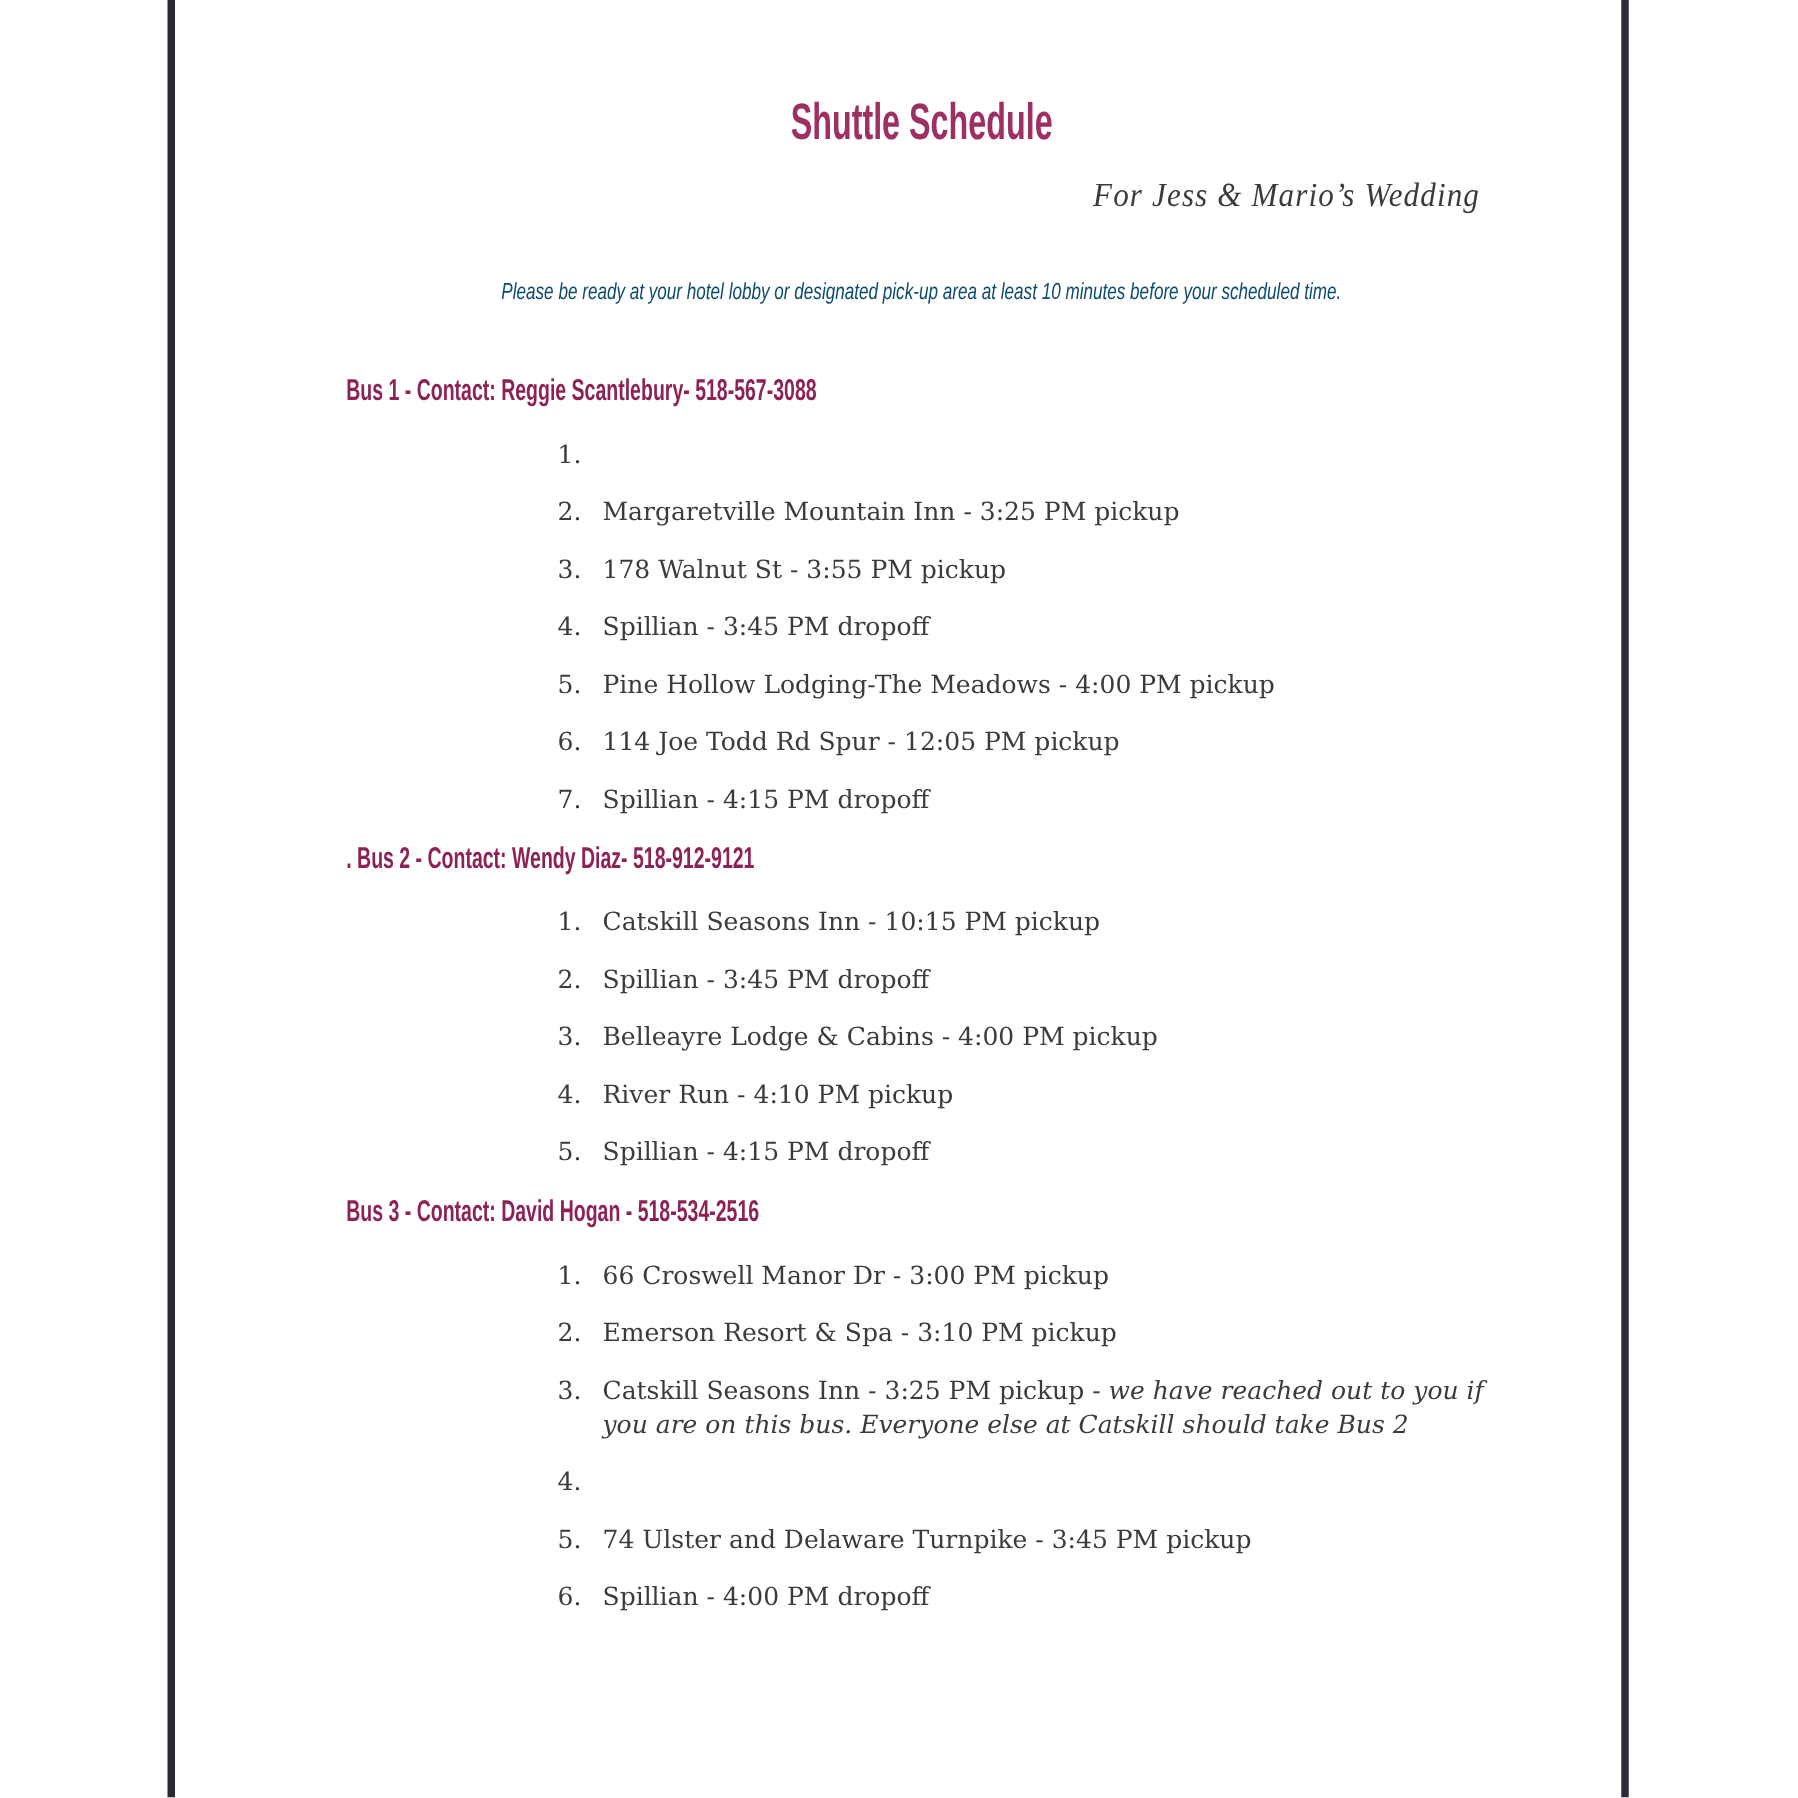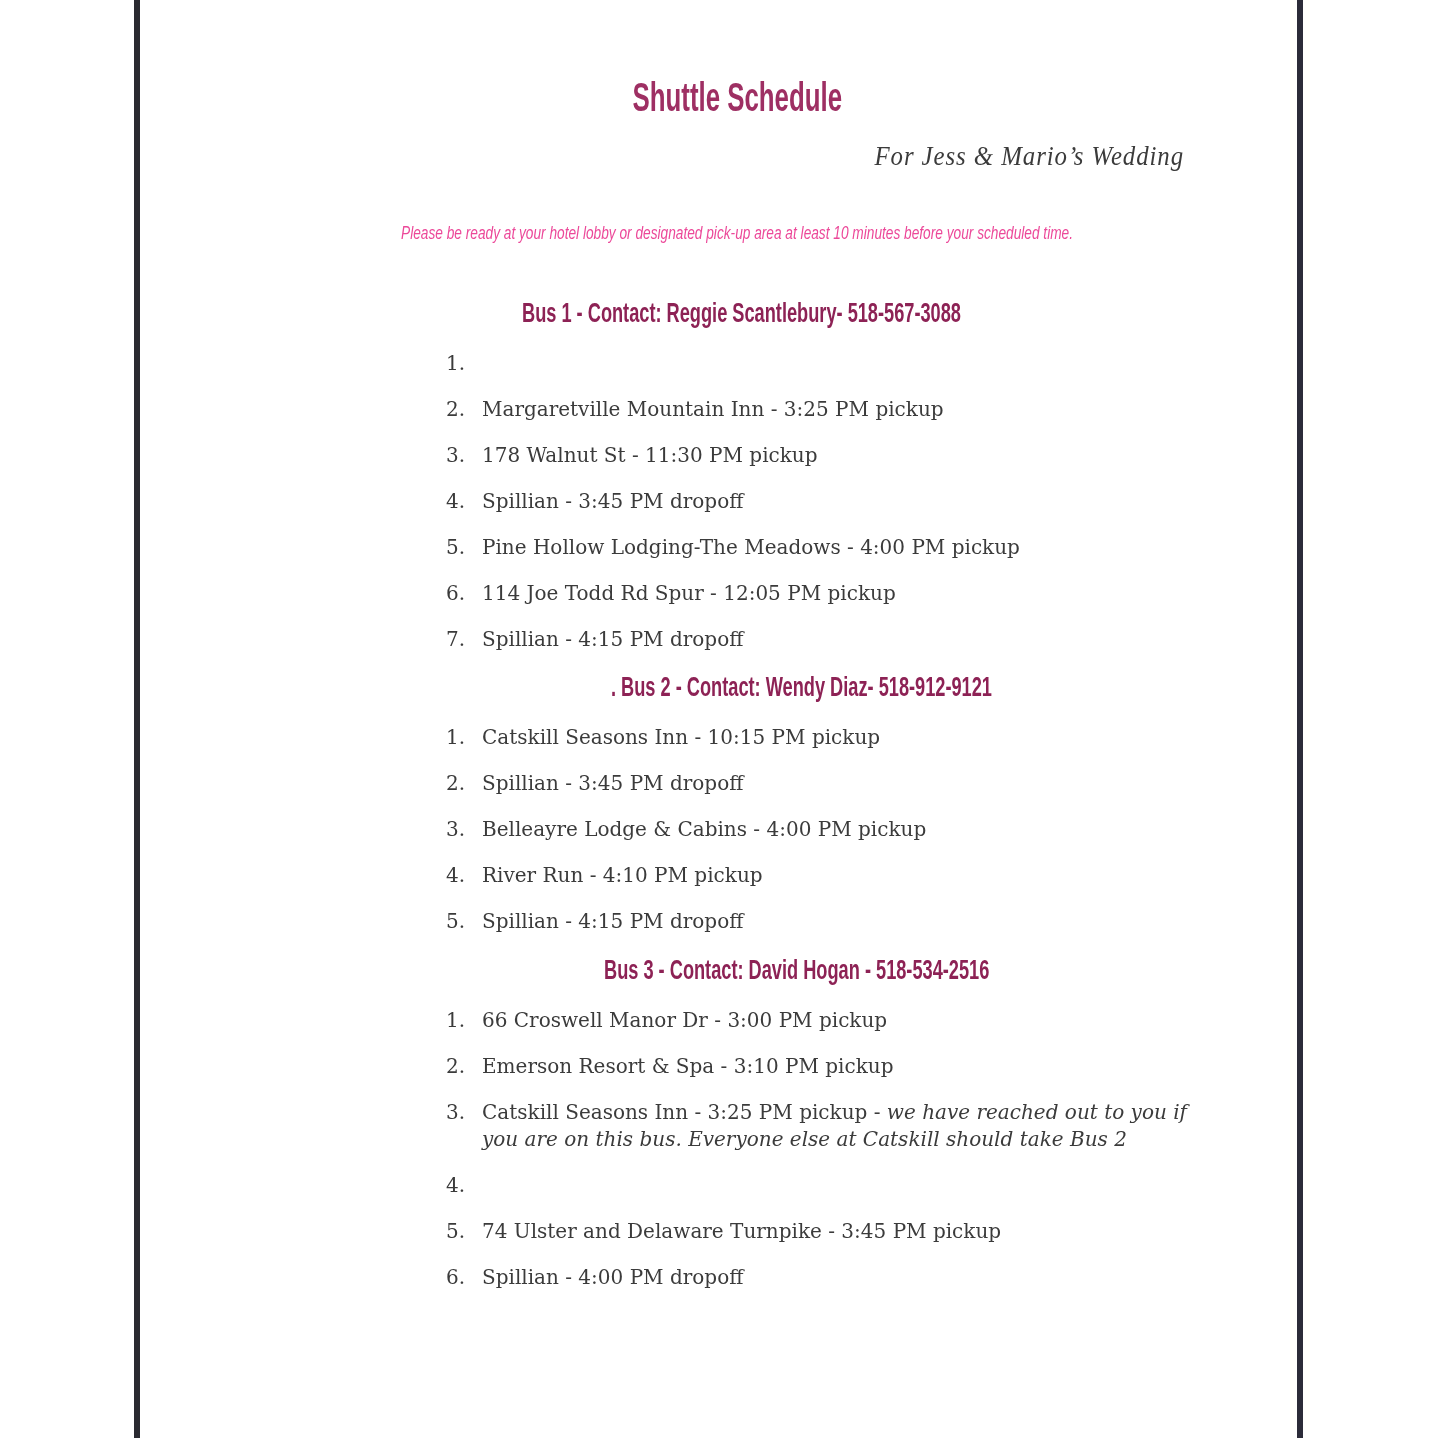--- a/index.html
+++ b/index.html
@@ -52,34 +52,33 @@
   }
   .doc-subtitle .stretch { display: inline-block; transform: scaleX(0.92); transform-origin: 50% 50%; letter-spacing: 1px; }
 
   .doc-note {
     margin-top: 46px;
     text-align: center;
     font-family: "Liberation Sans", sans-serif;
     font-style: italic;
     font-size: 18.5px;
     line-height: 26px;
-    color: #ec4899;
+    color: #0c4a6e;
     white-space: nowrap;
   }
   .doc-note .cond { display: inline-block; transform: scaleX(0.74); transform-origin: 50% 50%; }
 
   .bus-heading {
     margin-top: 16px;
     font-family: "Liberation Sans", sans-serif;
     font-weight: bold;
-    font-size: 28px;
+    font-size: 24px;
     line-height: 30px;
     color: var(--heading-color);
     white-space: nowrap;
-    text-align: right;
   }
   .bus-heading .cond { display: inline-block; transform: scaleX(0.65); transform-origin: 0 50%; }
   .bus-group:first-of-type .bus-heading { margin-top: 52px; }
   .bus-group:nth-of-type(3) .bus-heading { margin-top: 20px; }
 
   .stops { margin-top: 22px; }
   .stop {
     display: flex;
     align-items: flex-start;
     margin-bottom: 19px;
@@ -108,21 +107,21 @@
           <div class="stops">
             <div class="stop">
               <span class="stop-num">1.</span>
             </div>
             <div class="stop">
               <span class="stop-num">2.</span>
               <span class="stop-text"><span>Margaretville Mountain Inn - 3:25 PM pickup</span></span>
             </div>
             <div class="stop">
               <span class="stop-num">3.</span>
-              <span class="stop-text"><span>178 Walnut St - 11:30 PM pickup</span></span>
+              <span class="stop-text"><span>178 Walnut St - 3:55 PM pickup</span></span>
             </div>
             <div class="stop">
               <span class="stop-num">4.</span>
               <span class="stop-text"><span>Spillian - 3:45 PM dropoff</span></span>
             </div>
             <div class="stop">
               <span class="stop-num">5.</span>
               <span class="stop-text"><span>Pine Hollow Lodging-The Meadows - 4:00 PM pickup</span></span>
             </div>
             <div class="stop">

